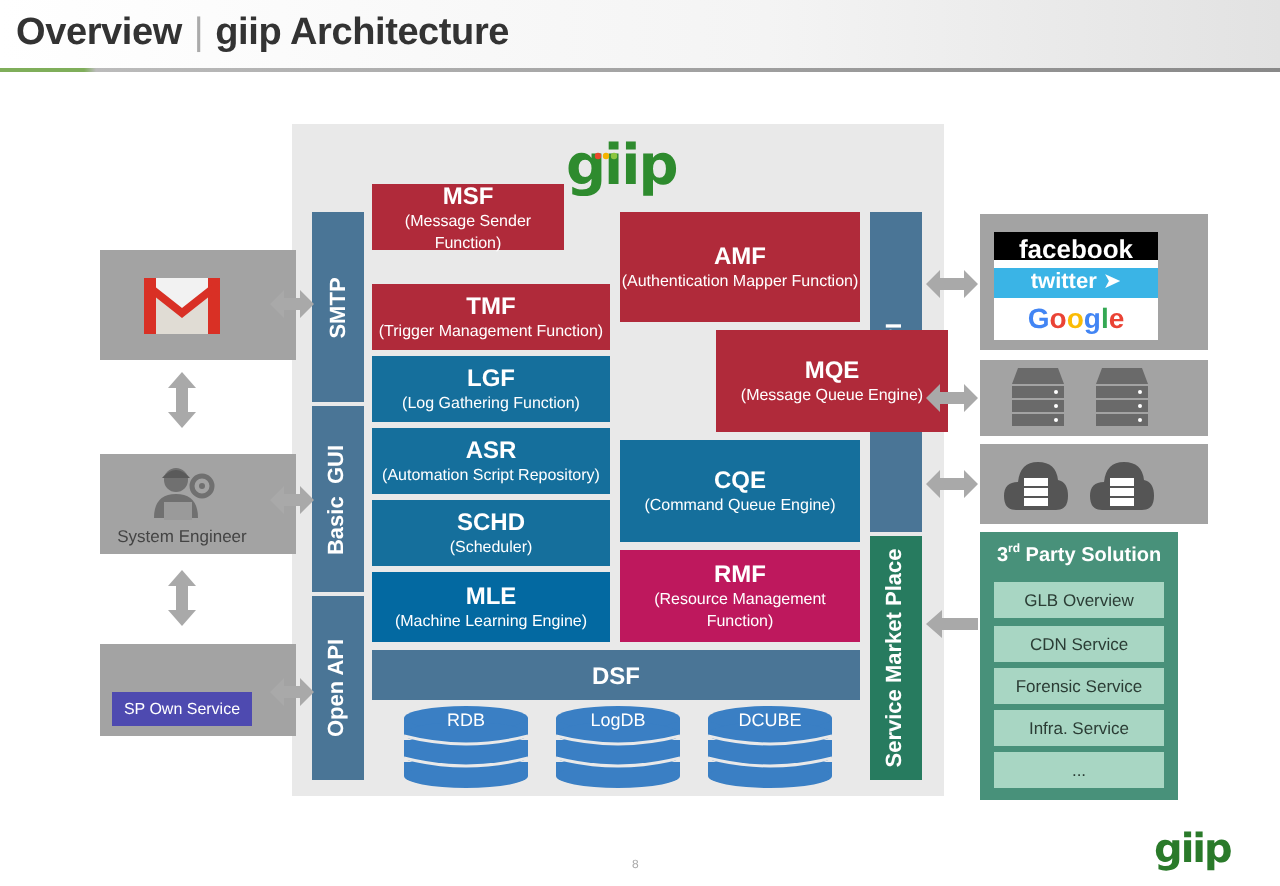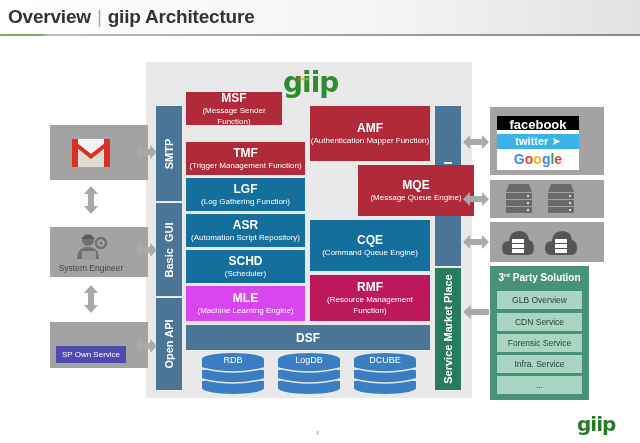--- a/index.html
+++ b/index.html
@@ -12,21 +12,21 @@
   .abs{position:absolute;}
   .logo{font-weight:bold;color:#2e8b2e;font-family:"DejaVu Sans",sans-serif;letter-spacing:-1px;}
   .vbar{position:absolute;background:#4a7596;color:#fff;display:flex;align-items:center;justify-content:center;}
   .vbar span{transform:rotate(-90deg);white-space:nowrap;font-size:11px;font-weight:bold;}
   .box{position:absolute;color:#fff;display:flex;flex-direction:column;align-items:center;justify-content:center;text-align:center;}
   .box .t{font-size:12px;font-weight:bold;line-height:14px;}
   .box .s{font-size:8px;line-height:11px;}
   .red{background:#b02a3a;}
   .blue{background:#156f9c;}
   .lblue{background:#be185d;}
-  .orange{background:#d946ef;}
+  .orange{background:#0369a1;}
   .slate{background:#4a7596;}
   .green{background:#277b5f;}
   .db{position:absolute;width:62px;height:42px;}
   .db .lbl{position:absolute;left:0;top:2px;width:62px;text-align:center;color:#fff;font-size:9px;}
   .side-card{position:absolute;background:#a3a3a3;padding-left:16px;}
   .arrow-h,.arrow-v{position:absolute;}
   .btn-purple{position:absolute;background:#4e4ab0;color:#fff;font-size:8px;text-align:center;display:flex;align-items:center;justify-content:center;line-height:9px;}
   .third{position:absolute;left:490px;top:266px;width:99px;height:134px;background:#48917a;}
   .third-title{position:absolute;left:0;top:6px;width:99px;text-align:center;color:#fff;font-size:10px;font-weight:bold;}
   .third-title sup{font-size:6px;}

